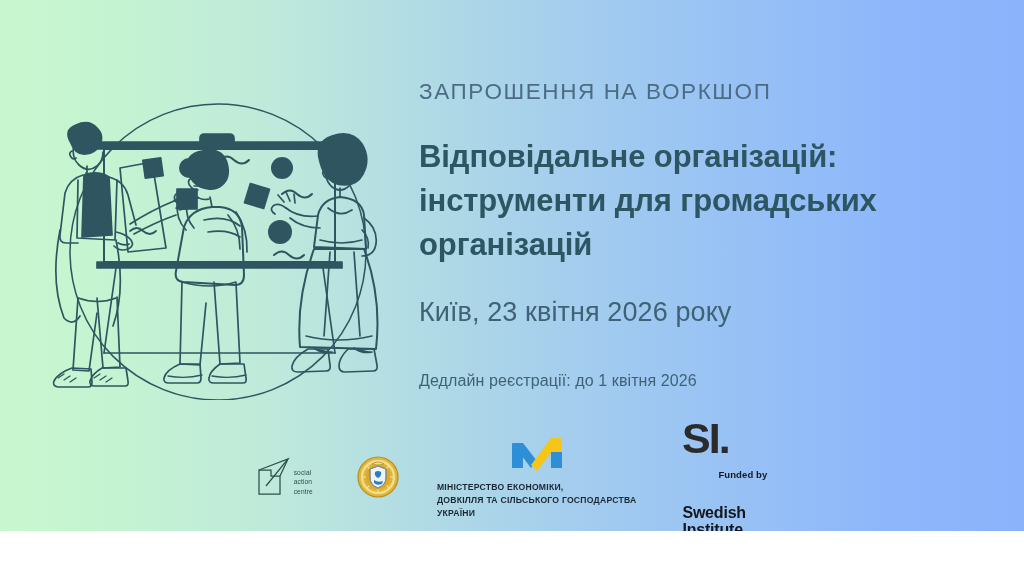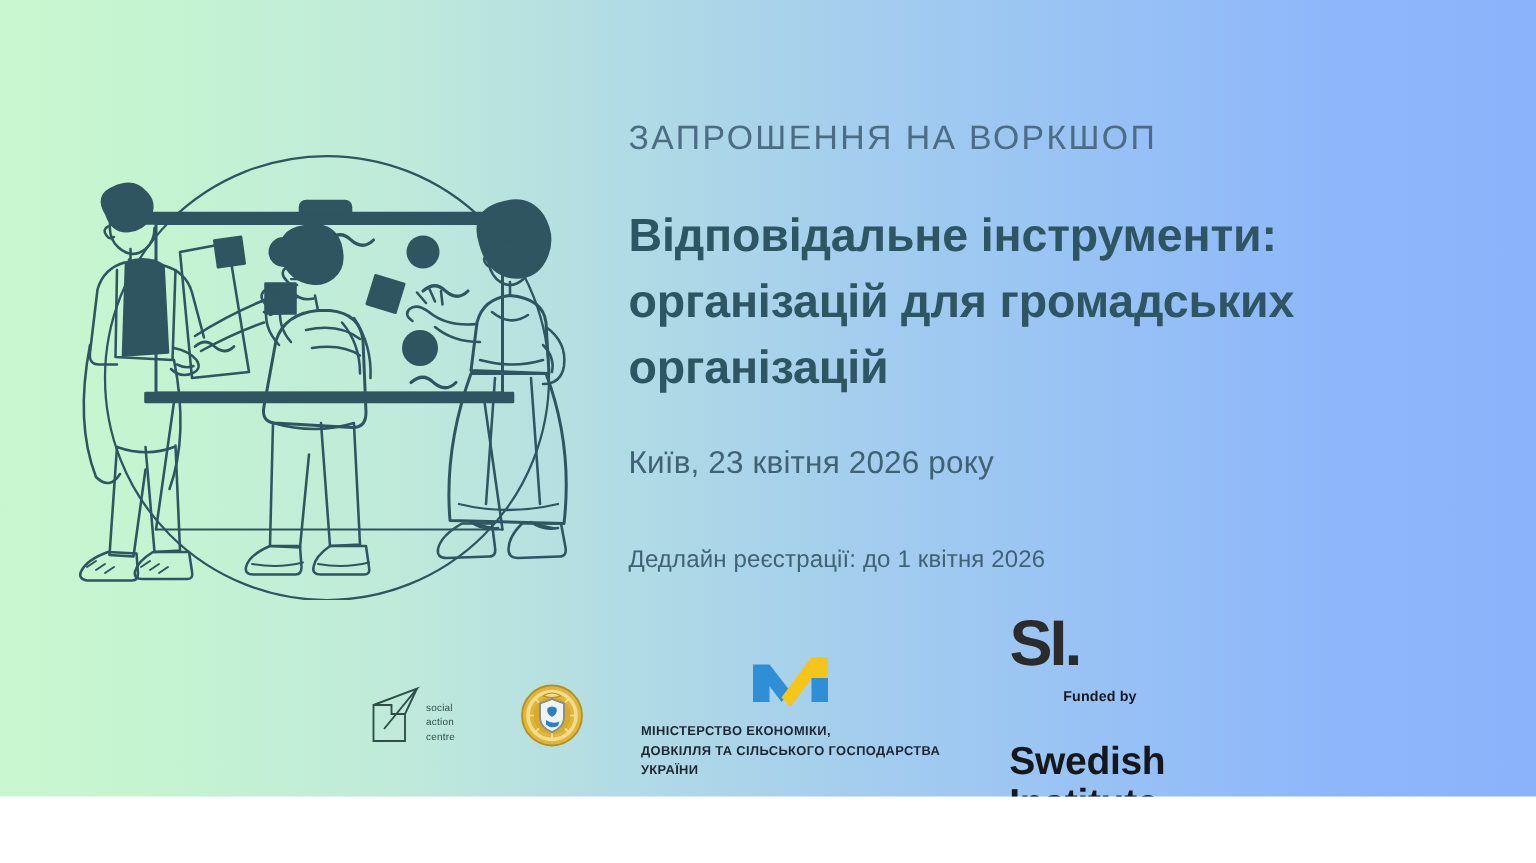--- a/index.html
+++ b/index.html
@@ -66,21 +66,21 @@
     font-size: 31px;
     font-weight: 700;
     color: #2d5562;
     line-height: 1.42;
     margin: 0;
     letter-spacing: -0.1px;
   }
   .title .tline { display: block; }
 
   .meta-date {
-    font-size: 21px;
+    font-size: 27px;
     font-weight: 400;
     color: #3f6274;
     margin: 30px 0 16px 0;
     letter-spacing: 0.1px;
   }
   .meta-deadline {
     font-size: 16px;
     font-weight: 400;
     color: #3f6274;
     margin: 44px 0 0 0;
@@ -144,21 +144,21 @@
   .si-text { line-height: 1; }
   .si-funded {
     font-size: 9.5px;
     font-weight: 700;
     color: #14181c;
     letter-spacing: 0.1px;
     margin-bottom: 2px;
     padding-left: 36px;
   }
   .si-name {
-    font-size: 26px;
+    font-size: 16px;
     font-weight: 700;
     color: #14181c;
     line-height: 1.08;
     letter-spacing: -0.2px;
     margin-top: 24px;
   }
   .si-name span { display: block; }
 </style>
 </head>
 <body>
@@ -304,22 +304,22 @@
       <path d="M272 248 q8 6 18 4" fill="#2e5560" stroke="#2e5560"></path>
       <path d="M312 248 q8 6 18 4" fill="#2e5560" stroke="#2e5560"></path>
     </svg>
   </div>
 
   <div class="text-col">
 
     <p class="eyebrow">ЗАПРОШЕННЯ НА ВОРКШОП</p>
 
     <h1 class="title">
-      <span class="tline">Відповідальне інструменти:</span>
-      <span class="tline">організацій для громадських</span>
+      <span class="tline">Відповідальне організацій:</span>
+      <span class="tline">інструменти для громадських</span>
       <span class="tline">організацій</span>
     </h1>
 
     <p class="meta-date">Київ, 23 квітня 2026 року</p>
 
     <p class="meta-deadline">Дедлайн реєстрації: до 1 квітня 2026</p>
   </div>
 
   <div class="logo-bar">
 

